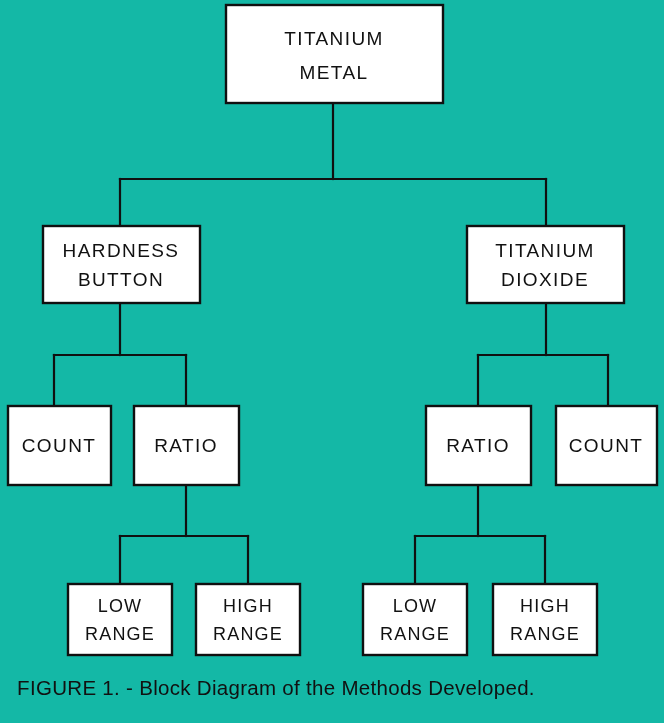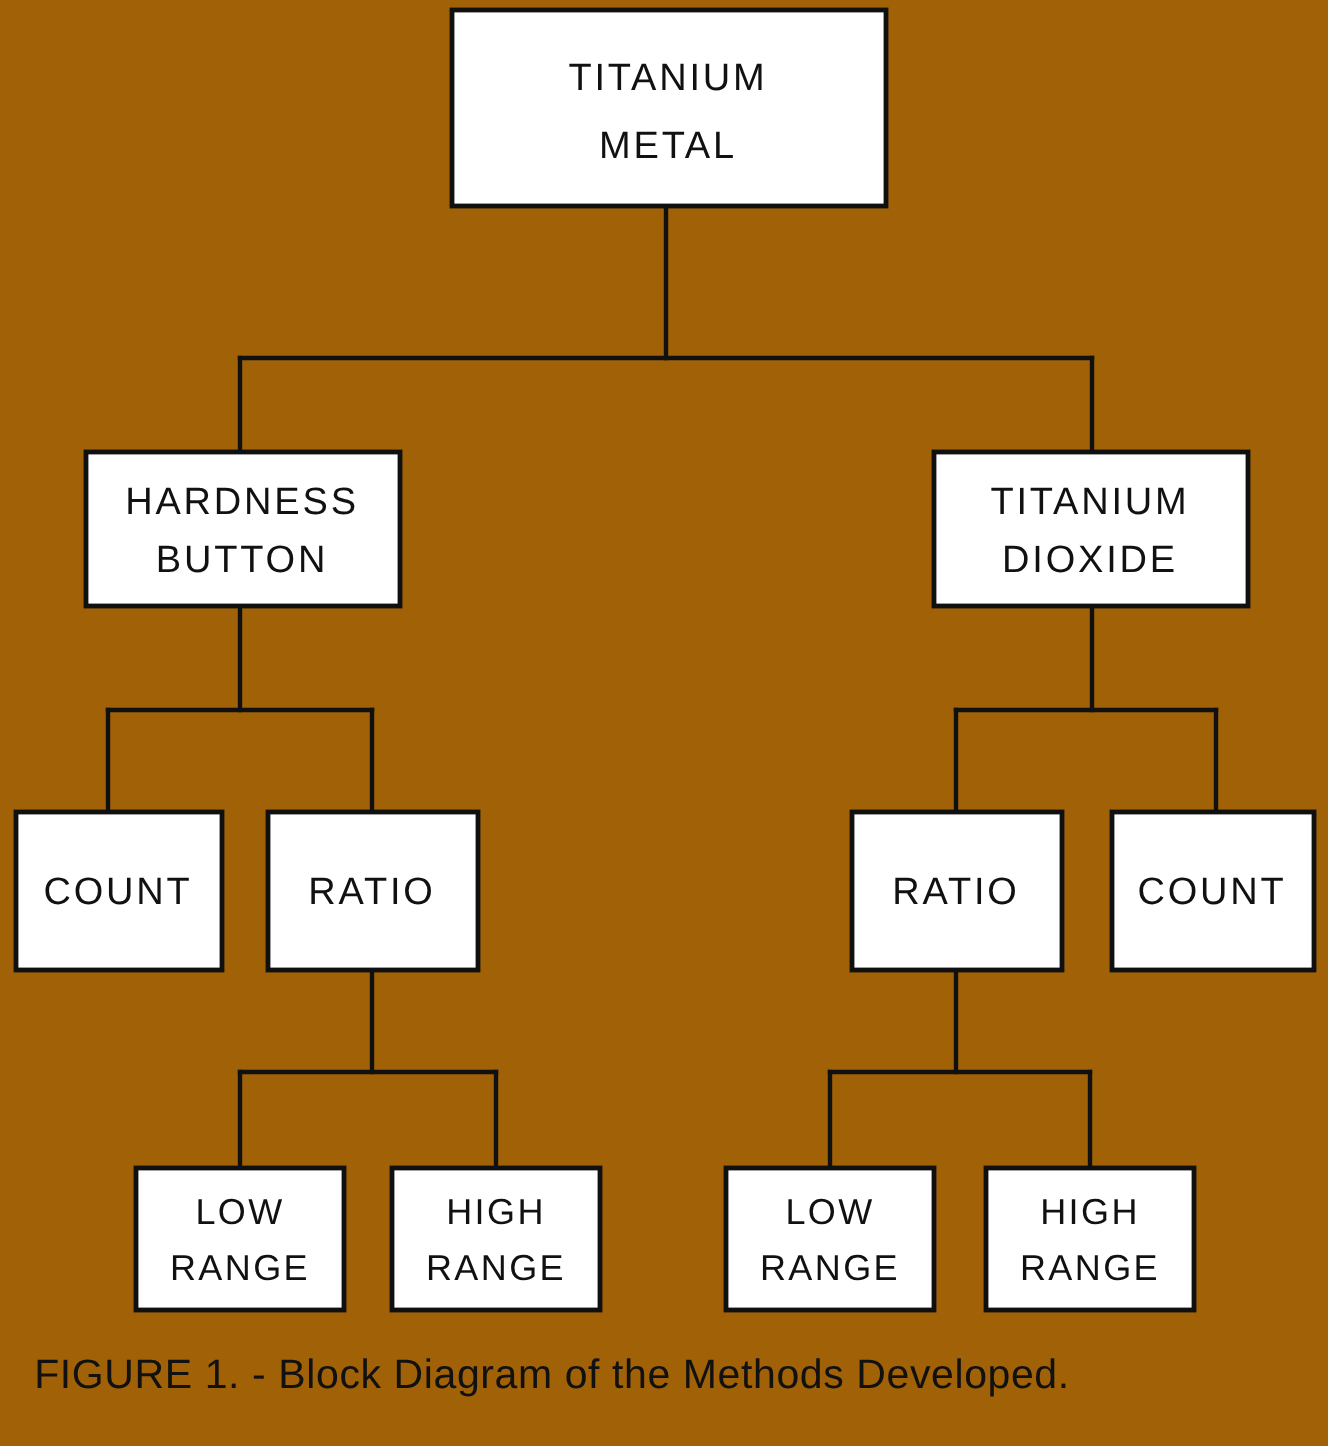--- a/index.html
+++ b/index.html
@@ -5,21 +5,21 @@
 <style>
   html, body {
     margin: 0;
     padding: 0;
     background: #ffffff;
   }
   #page {
     position: relative;
     width: 664px;
     height: 723px;
-    background: #a16207;
+    background: #14b8a6;
     overflow: hidden;
     font-family: "Liberation Sans", "DejaVu Sans", sans-serif;
   }
   #diagram-svg {
     position: absolute;
     left: 0;
     top: 0;
     width: 664px;
     height: 670px;
   }

